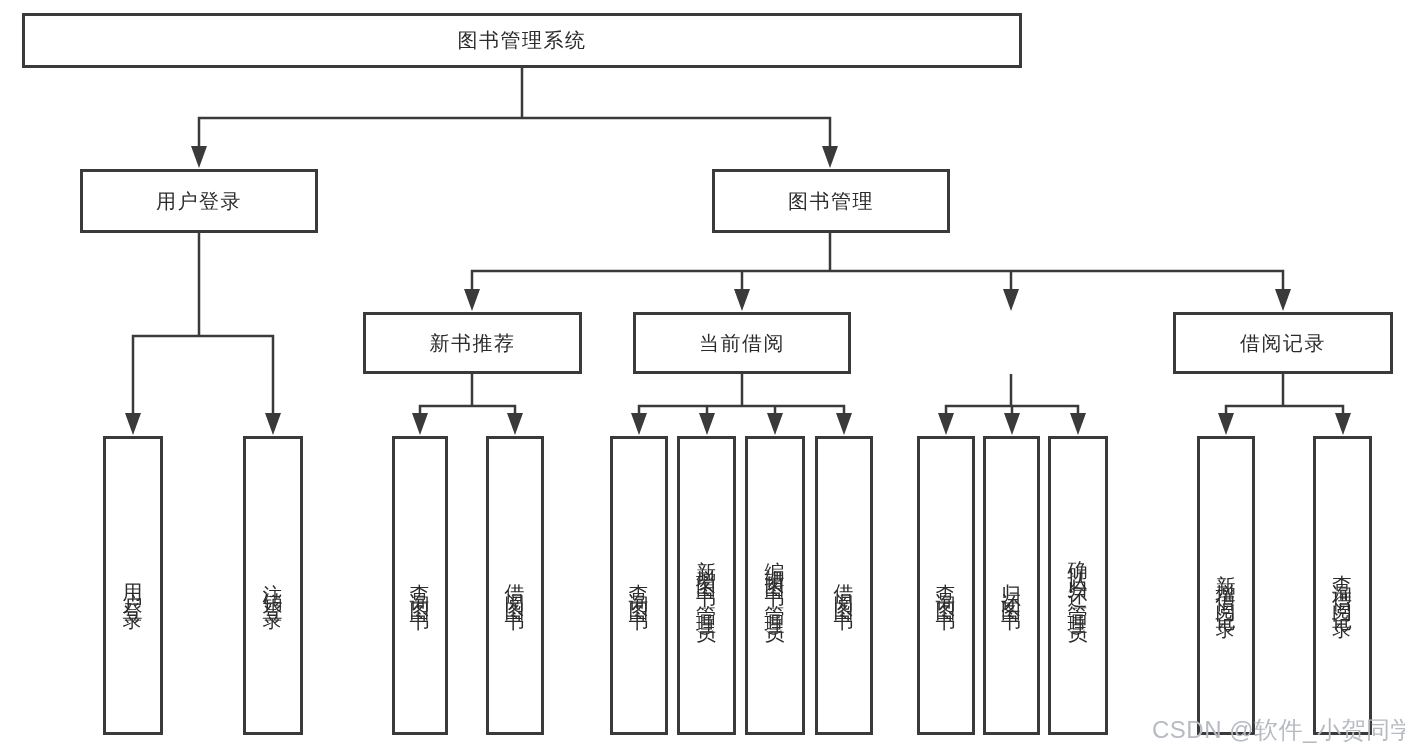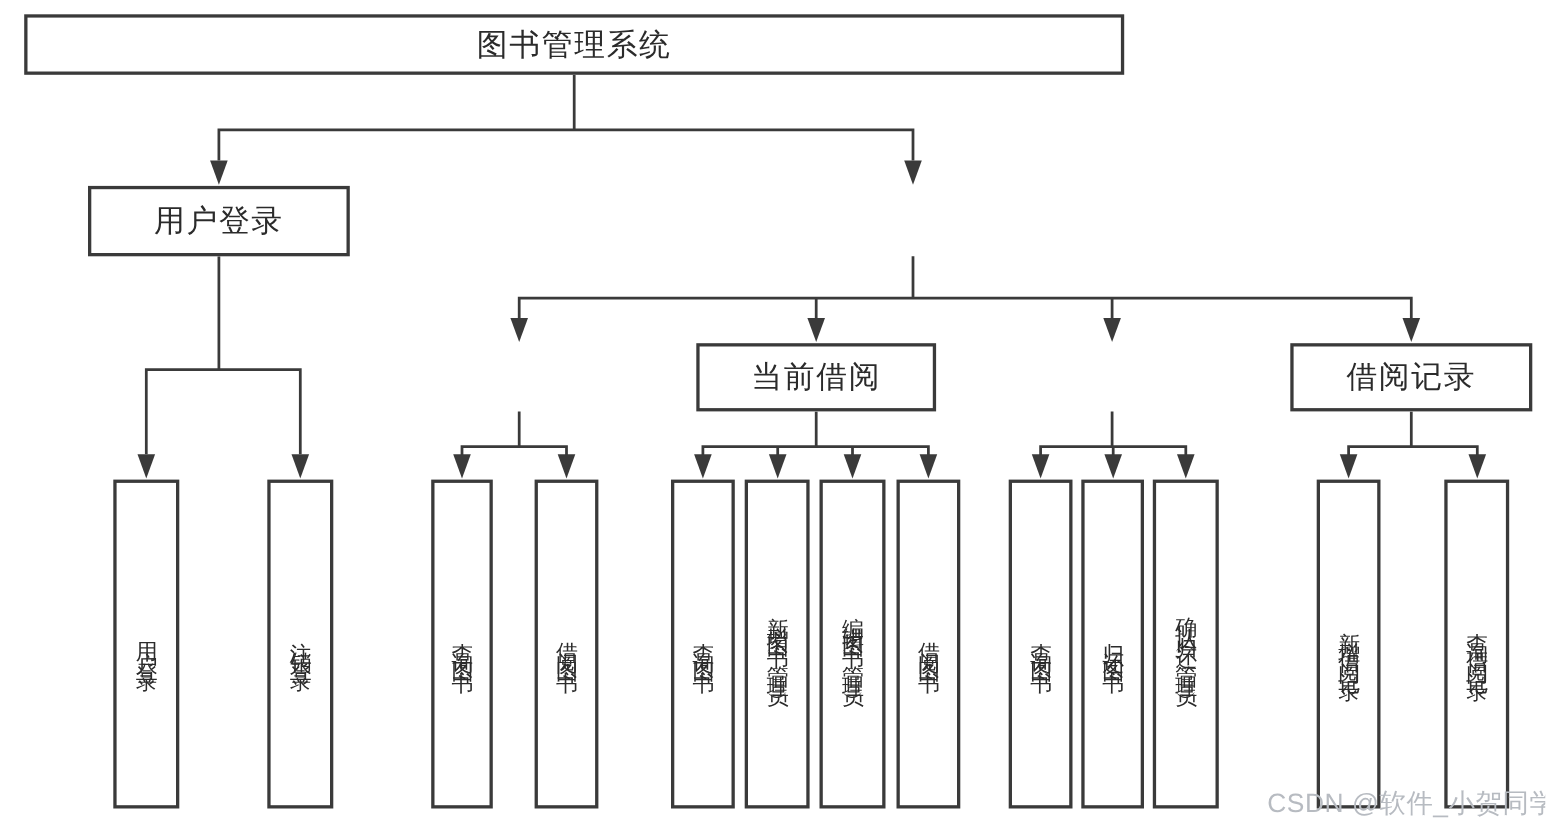--- a/index.html
+++ b/index.html
@@ -25,21 +25,21 @@
     position: absolute;
     background: #ffffff;
     border: 3px solid #3a3a3a;
     box-sizing: border-box;
     display: flex;
     align-items: center;
     justify-content: center;
     z-index: 1;
   }
   .hlabel {
-    font-size: 28px;
+    font-size: 20px;
     color: #2b2b2b;
     letter-spacing: 1.5px;
     white-space: nowrap;
   }
   .vlabel {
     writing-mode: vertical-rl;
     text-orientation: mixed;
     font-size: 20px;
     line-height: 1;
     color: #2b2b2b;
@@ -106,21 +106,27 @@
     </g>
   </svg>
 
   <div class="box" style="left:22px; top:13px; width:1000px; height:55px;">
     <span class="hlabel">图书管理系统</span>
   </div>
 
   <div class="box" style="left:80px; top:169px; width:238px; height:64px;">
     <span class="hlabel">用户登录</span>
   </div>
+  <div class="box" style="left:712px; top:169px; width:238px; height:64px;">
+    <span class="hlabel">图书管理</span>
+  </div>
 
+  <div class="box" style="left:363px; top:312px; width:219px; height:62px;">
+    <span class="hlabel">新书推荐</span>
+  </div>
   <div class="box" style="left:633px; top:312px; width:218px; height:62px;">
     <span class="hlabel">当前借阅</span>
   </div>
   <div class="box" style="left:1173px; top:312px; width:220px; height:62px;">
     <span class="hlabel">借阅记录</span>
   </div>
 
   <div class="box" style="left:103px; top:436px; width:60px; height:299px;">
     <span class="vlabel">用户登录</span>
   </div>

